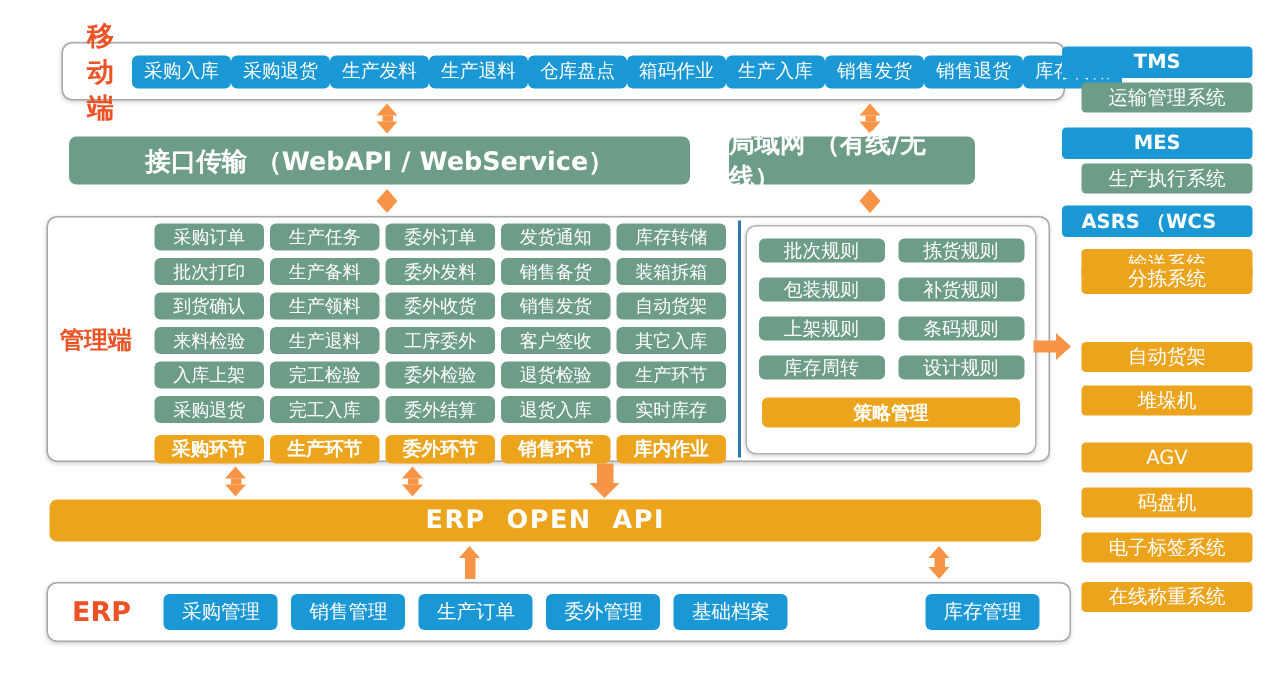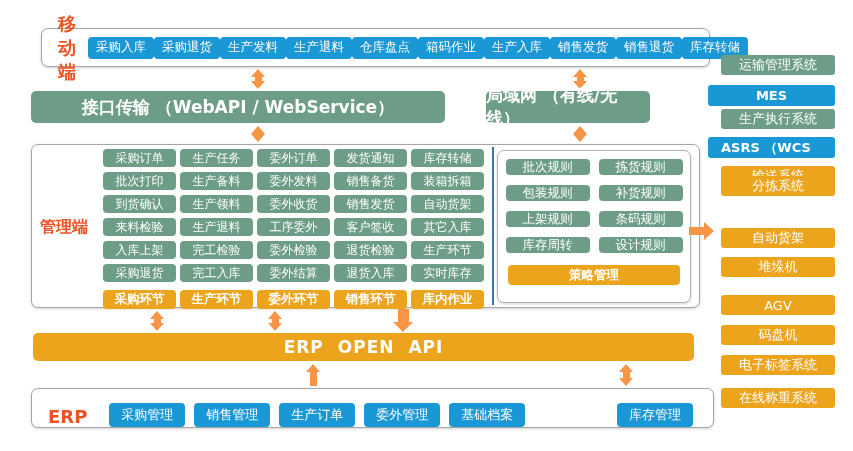--- a/index.html
+++ b/index.html
@@ -26,21 +26,21 @@
 
   
   .mobile-box{left:41px;top:28px;width:669px;height:39px;display:flex;align-items:center;padding:0 13px 0 16px;}
   .mobile-box .red-label{font-size:18px;margin-right:12px;}
   .mobile-box .btn-row{flex:1;display:flex;justify-content:space-between;align-items:center;}
   .mobile-box .btn{height:22px;padding:0 8px;}
 
   
   .bar{position:absolute;display:flex;align-items:center;justify-content:center;color:#fff;font-weight:bold;border-radius:5px;}
   .bar.green{background:var(--green);font-size:17px;height:32px;top:91px;}
-  .bar-api{left:31px;width:414px;}
+  .bar-api{left:46px;width:414px;}
   .bar-lan{left:486px;width:164px;}
 
   
   .mgmt-box{left:31px;top:144px;width:669px;height:164px;}
   .mgmt-label{position:absolute;left:8px;top:72px;font-size:16px;}
   .mgmt-grid{position:absolute;left:71px;top:4px;display:flex;gap:4px;}
   .mgmt-col{display:flex;flex-direction:column;gap:5px;}
   .mgmt-col .btn{width:73px;height:18px;}
   .mgmt-col .btn.gold{height:19px;margin-top:3px;}
   .divider-blue{position:absolute;left:460px;top:2px;bottom:2px;width:2px;background:var(--divider);}
@@ -48,21 +48,21 @@
   
   .rules-box{left:497px;top:150px;width:194px;height:153px;border-color:#b3b3b3;display:flex;flex-direction:column;align-items:center;padding-top:8px;}
   .rules-grid{display:grid;grid-template-columns:84px 84px;column-gap:9px;row-gap:10px;}
   .rules-grid .btn{height:16px;font-size:12.5px;}
   .rules-footer{width:172px;height:20px;margin-top:12px;}
 
   
   .erp-api-bar{left:33px;top:333px;width:661px;height:28px;background:var(--gold);font-size:17px;letter-spacing:1px;word-spacing:7px;}
 
   
-  .erp-box{left:31px;top:388px;width:683px;height:40px;display:flex;align-items:flex-end;padding:0 20px 0 16px;}
+  .erp-box{left:31px;top:388px;width:683px;height:40px;display:flex;align-items:center;padding:0 20px 0 16px;}
   .erp-box .red-label{font-size:18px;margin-right:22px;}
   .erp-box .btn-row{flex:1;display:flex;gap:9px;align-items:center;}
   .erp-box .btn{height:24px;padding:0 12px;font-size:13px;}
   .erp-box .spacer{flex:1;}
 
   
   .sidebar{position:absolute;left:708px;top:0;width:127px;height:451px;}
   .side-item{position:absolute;display:flex;align-items:center;justify-content:center;color:#fff;border-radius:3px;font-size:13px;}
   .side-item.blue{left:0;width:127px;height:21px;background:var(--blue);font-weight:bold;}
   .side-item.blue.lft{justify-content:flex-start;padding-left:13px;}
@@ -234,20 +234,21 @@
       <span class="btn blue">库存管理</span>
     </div>
   </div>
 
   <div class="ha" style="left:689px;top:222px;width:25px;height:18px;">
       <i class="s"></i>
       <i class="t"></i>
     </div>
 
   <div class="sidebar">
+    <div class="side-item blue" style="top:31px;">TMS</div>
     <div class="side-item greenb" style="top:55px;">运输管理系统</div>
     <div class="side-item blue" style="top:85px;">MES</div>
     <div class="side-item greenb" style="top:109px;">生产执行系统</div>
     <div class="side-item blue lft" style="top:137px;">ASRS （WCS</div>
     <div class="side-item gold" style="top:166px;">输送系统</div>
     <div class="side-item gold" style="top:176px;">分拣系统</div>
     <div class="side-item gold" style="top:228px;">自动货架</div>
     <div class="side-item gold" style="top:257px;">堆垛机</div>
     <div class="side-item gold" style="top:295px;">AGV</div>
     <div class="side-item gold" style="top:325px;">码盘机</div>

